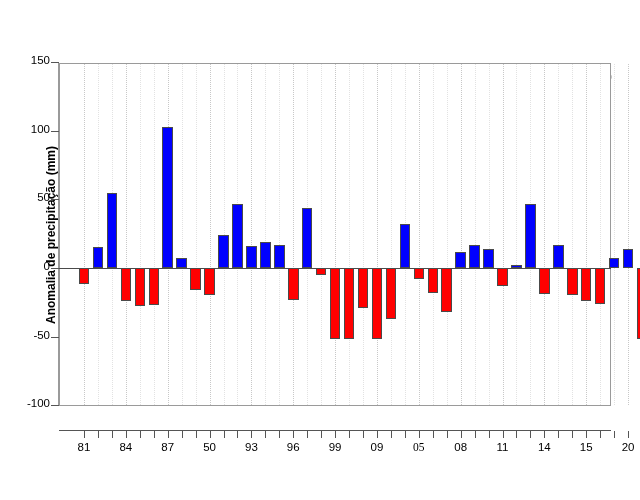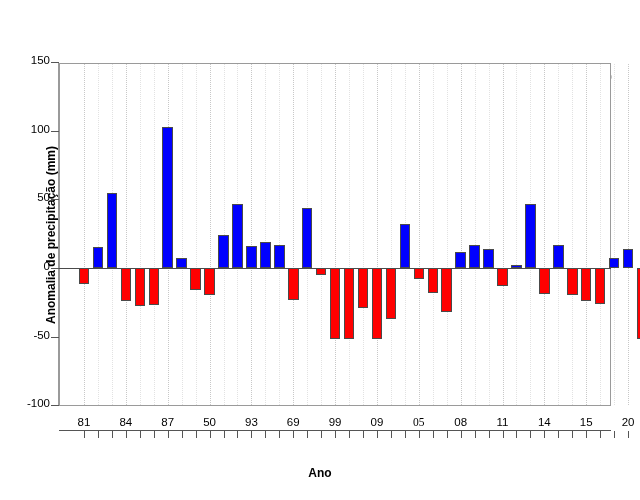--- a/index.html
+++ b/index.html
@@ -73,21 +73,21 @@
   }
 
   
   #xaxis-line{
     position:absolute;left:59px;top:430px;width:552px;height:1px;background:#555;
   }
   .xtick{
     position:absolute;top:431px;width:1px;height:7px;background:#555;
   }
   .xlabel{
-    position:absolute;top:416px;width:40px;margin-left:-20px;
+    position:absolute;top:441px;width:40px;margin-left:-20px;
     text-align:center;font-size:11.5px;color:#000;
   }
   #xtitle{
     position:absolute;left:0;top:466px;width:640px;
     text-align:center;font-size:12px;font-weight:bold;color:#000;
   }
 
   #credit{
     position:absolute;right:28px;top:70px;
     font-size:11.5px;color:#555;
@@ -144,21 +144,20 @@
       <div class="vgrid" style="left: 512.25px; border-left-color: rgb(226, 226, 226);"></div>
       <div class="vgrid" style="left: 540.15px; border-left-color: rgb(226, 226, 226);"></div>
       <div class="vgrid" style="left: 554.1px; border-left-color: rgb(226, 226, 226);"></div>
     </div>
   <div id="zero-line"></div>
 
   <div id="yaxis-line"></div>
   <div id="xaxis-line"></div>
 
   <div id="ytitle">Anomalia de precipitação (mm)</div>
-  <div id="xtitle">Ano</div>
 
 <div class="bar neg" title="1981: -12 mm" style="left: 78.75px; top: 268px; height: 16.464px; width: 10.5px;"></div>
     <div class="bar pos" title="1982: 15 mm" style="left: 92.7px; top: 247.42px; height: 20.58px; width: 10.5px;"></div>
     <div class="bar pos" title="1983: 55 mm" style="left: 106.65px; top: 192.54px; height: 75.46px; width: 10.5px;"></div>
     <div class="bar neg" title="1984: -24 mm" style="left: 120.6px; top: 268px; height: 32.928px; width: 10.5px;"></div>
     <div class="bar neg" title="1985: -28 mm" style="left: 134.55px; top: 268px; height: 38.416px; width: 10.5px;"></div>
     <div class="bar neg" title="1986: -27 mm" style="left: 148.5px; top: 268px; height: 37.044px; width: 10.5px;"></div>
     <div class="bar pos" title="1987: 103 mm" style="left: 162.45px; top: 126.684px; height: 141.316px; width: 10.5px;"></div>
     <div class="bar pos" title="1988: 7 mm" style="left: 176.4px; top: 258.396px; height: 9.604px; width: 10.5px;"></div>
     <div class="bar neg" title="1989: -16 mm" style="left: 190.35px; top: 268px; height: 21.952px; width: 10.5px;"></div>
@@ -244,21 +243,21 @@
     <div class="xtick" style="left: 572.25px;"></div>
     <div class="xtick" style="left: 586.2px;"></div>
     <div class="xtick" style="left: 600.15px;"></div>
     <div class="xtick" style="left: 614.1px;"></div>
     <div class="xtick" style="left: 628.05px;"></div>
     <div class="xlabel" style="left: 84px;">81</div>
     <div class="xlabel" style="left: 125.85px;">84</div>
     <div class="xlabel" style="left: 167.7px;">87</div>
     <div class="xlabel" style="left: 209.55px;">50</div>
     <div class="xlabel" style="left: 251.4px;">93</div>
-    <div class="xlabel" style="left: 293.25px;">69</div>
+    <div class="xlabel" style="left: 293.25px;">96</div>
     <div class="xlabel" style="left: 335.1px;">99</div>
     <div class="xlabel" style="left: 376.95px;">09</div>
     <div class="xlabel" style="left: 418.8px; font-family: Liberation Serif, serif;">05</div>
     <div class="xlabel" style="left: 460.65px;">08</div>
     <div class="xlabel" style="left: 502.5px;">11</div>
     <div class="xlabel" style="left: 544.35px;">14</div>
     <div class="xlabel" style="left: 586.2px;">15</div>
     <div class="xlabel" style="left: 628.05px;">20</div>
   </div>
 

